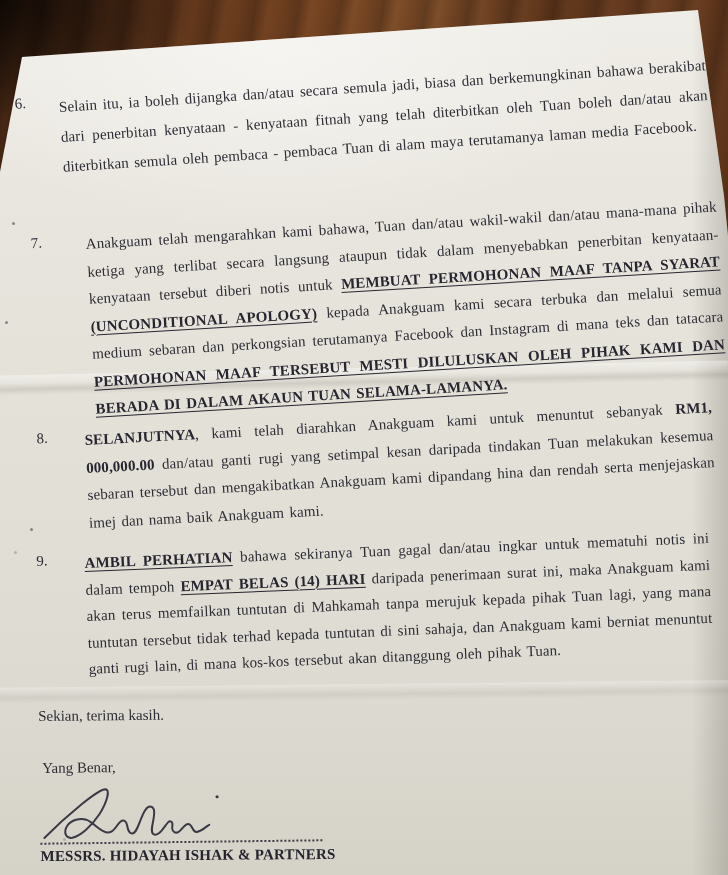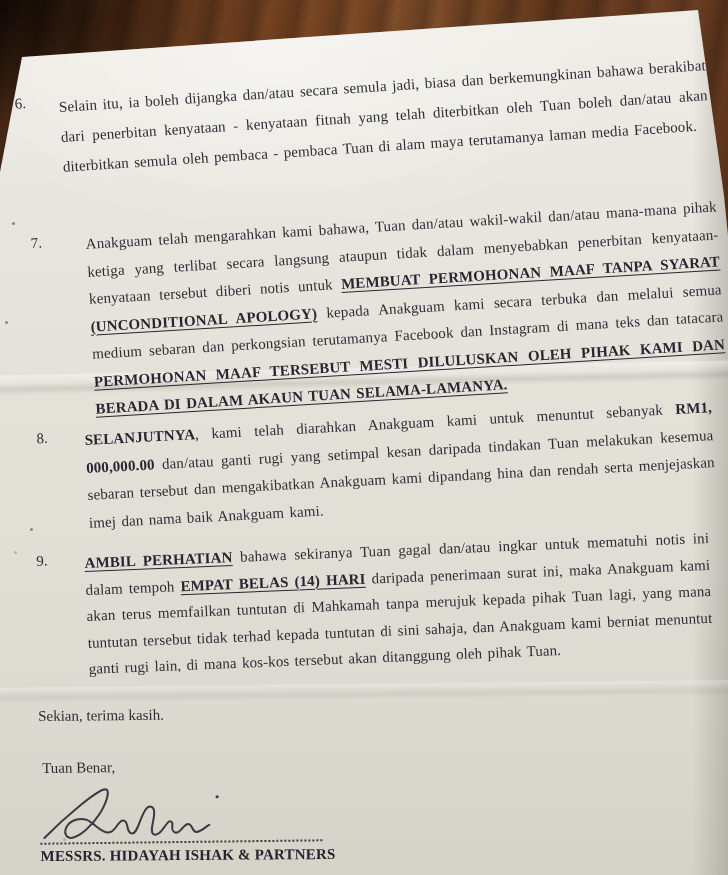--- a/index.html
+++ b/index.html
@@ -86,21 +86,21 @@
       <span class="num" style="left:-48px;">8.</span>
       <div class="ptext" style="line-height:27.5px;"><span class="b">SELANJUTNYA</span><span>, kami telah diarahkan Anakguam kami untuk menuntut sebanyak </span><span class="b">RM1, 000,000.00</span><span> dan/atau ganti rugi yang setimpal kesan daripada tindakan Tuan melakukan kesemua sebaran tersebut dan mengakibatkan Anakguam kami dipandang hina dan rendah serta menjejaskan imej dan nama baik Anakguam kami.</span></div>
     </div>
 
     <div class="para" style="left:84px;top:550px;width:625px;transform:rotate(-2.3deg);">
       <span class="num" style="left:-48px;">9.</span>
       <div class="ptext" style="line-height:26.5px;"><span class="bu">AMBIL PERHATIAN</span><span> bahawa sekiranya Tuan gagal dan/atau ingkar untuk mematuhi notis ini dalam tempoh </span><span class="bu">EMPAT BELAS (14) HARI</span><span> daripada penerimaan surat ini, maka Anakguam kami akan terus memfailkan tuntutan di Mahkamah tanpa merujuk kepada pihak Tuan lagi, yang mana tuntutan tersebut tidak terhad kepada tuntutan di sini sahaja, dan Anakguam kami berniat menuntut ganti rugi lain, di mana kos-kos tersebut akan ditanggung oleh pihak Tuan.</span></div>
     </div>
 
     <div class="closing-line" style="left:38px;top:708px;transform:rotate(-0.6deg);">Sekian, terima kasih.</div>
-    <div class="closing-line" style="left:42px;top:760px;transform:rotate(-0.7deg);">Tuan Benar,</div>
+    <div class="closing-line" style="left:42px;top:760px;transform:rotate(-0.7deg);">Yang Benar,</div>
 
     <div class="sig-block" style="left:40px;top:786px;width:300px;transform:rotate(-0.4deg);">
       <svg class="sig-svg" width="200" height="56" viewBox="0 0 200 56">
         <g fill="none" stroke="#3a3944" stroke-width="2" stroke-linecap="round" stroke-linejoin="round">
           <path d="M4,52 C28,28 56,6 64,4 C72,2 66,18 59,29 C51,41 40,50 32,52 C25,53 23,46 27,40 C31,34 40,32 46,34 C54,37 60,47 68,47 C76,47 77,35 83,35 C89,35 85,46 91,48 C97,50 99,34 105,25 C109,19 114,21 114,27 C114,36 109,46 113,49 C119,52 124,41 128,37 C130,35 133,37 132,41 C131,45 134,49 138,47 C142,45 144,39 148,39 C152,39 152,47 156,47 C161,47 165,42 169,40"></path>
           <circle cx="177" cy="12" r="1.6" fill="#3a3944" stroke="none"></circle>
         </g>
       </svg>
       <div class="dotline" style="width:282px;"></div>
       <div class="firm">MESSRS. HIDAYAH ISHAK &amp; PARTNERS</div>

